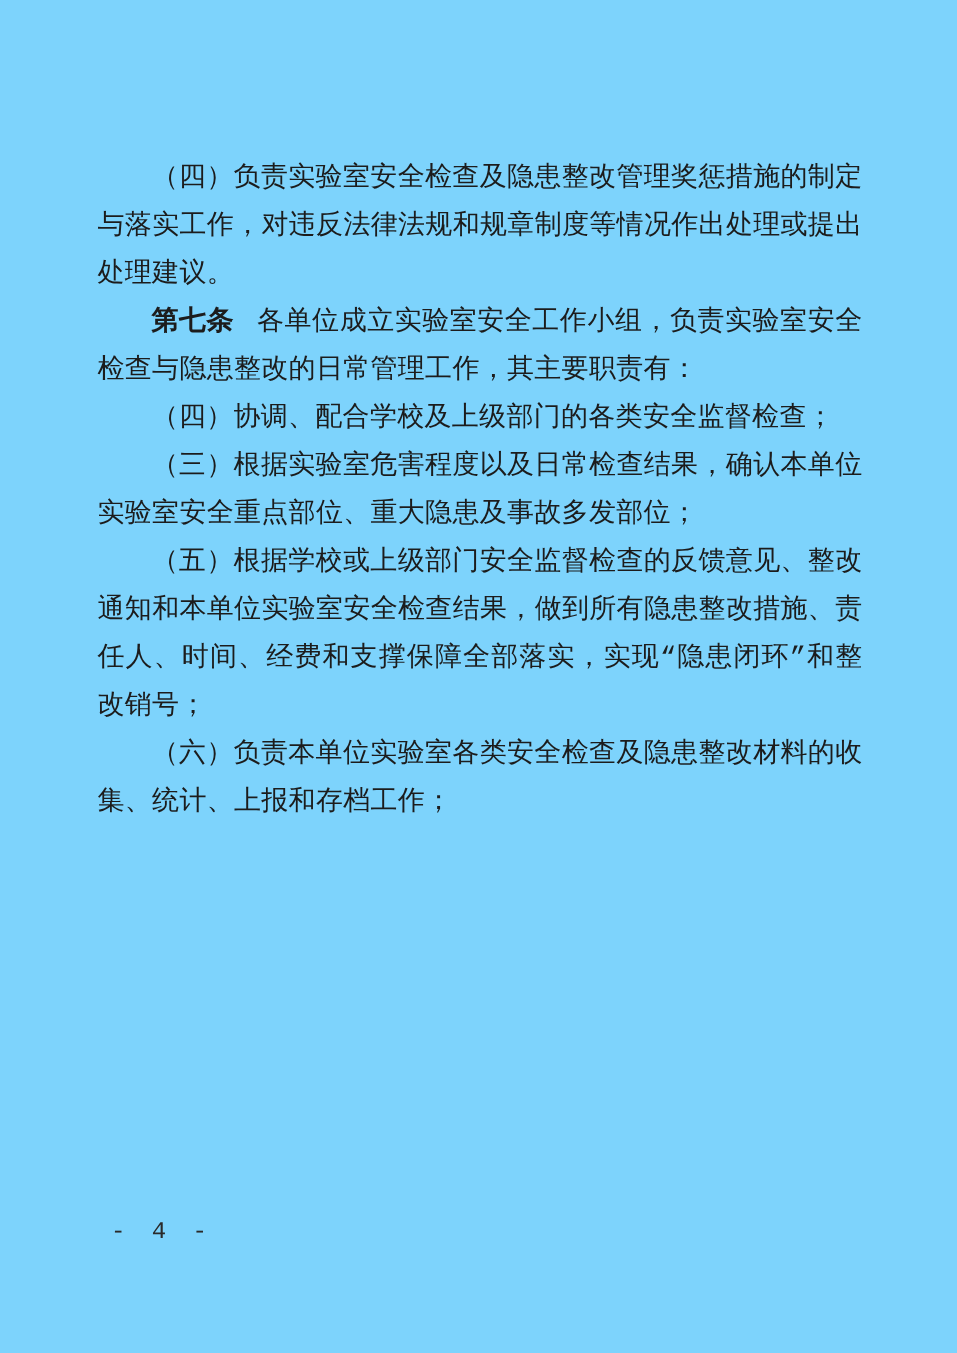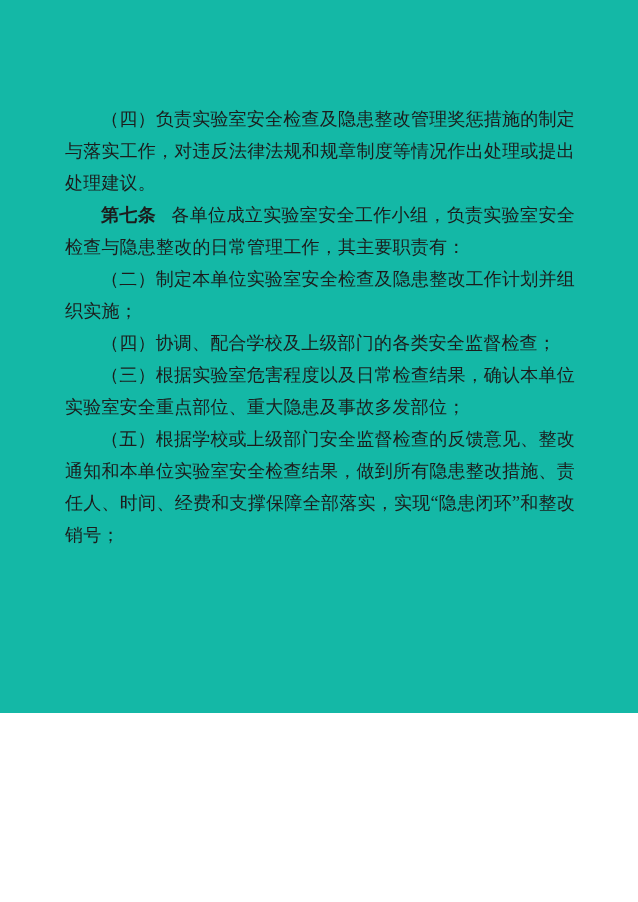--- a/index.html
+++ b/index.html
@@ -3,23 +3,23 @@
 <meta charset="utf-8">
 <style>
   html, body {
     margin: 0;
     padding: 0;
     background: #ffffff;
   }
   .page {
     position: relative;
     width: 638px;
-    height: 713px;
-    background: #14b8a6;
-    font-family: Liberation Serif, serif;
+    height: 902px;
+    background: #7dd3fc;
+    font-family: Liberation Mono, monospace;
     color: #1c1c1c;
     overflow: hidden;
   }
   .content {
     position: absolute;
     left: 65px;
     top: 103px;
     width: 510px;
   }
   .content p {
@@ -54,35 +54,35 @@
 
     <p>
       <span>（四）负责实验室安全检查及隐患整改管理奖惩措施的制定与落实工作，对违反法律法规和规章制度等情况作出处理或提出处理建议。</span>
     </p>
 
     <p>
       <span class="article-lead">第七条</span><span>各单位成立实验室安全工作小组，负责实验室安全检查与隐患整改的日常管理工作，其主要职责有：</span>
     </p>
 
 
-    <p>
-      <span>（二）制定本单位实验室安全检查及隐患整改工作计划并组织实施；</span>
-    </p>
 
     <p>
       <span>（四）协调、配合学校及上级部门的各类安全监督检查；</span>
     </p>
 
     <p>
       <span>（三）根据实验室危害程度以及日常检查结果，确认本单位实验室安全重点部位、重大隐患及事故多发部位；</span>
     </p>
 
     <p>
       <span>（五）根据学校或上级部门安全监督检查的反馈意见、整改通知和本单位实验室安全检查结果，做到所有隐患整改措施、责任人、时间、经费和支撑保障全部落实，实现“隐患闭环”和整改销号；</span>
     </p>
 
+    <p>
+      <span>（六）负责本单位实验室各类安全检查及隐患整改材料的收集、统计、上报和存档工作；</span>
+    </p>
 
 
   </div>
 
   <div class="page-footer">- 4 -</div>
 
 </div>
 
 </body></html>

